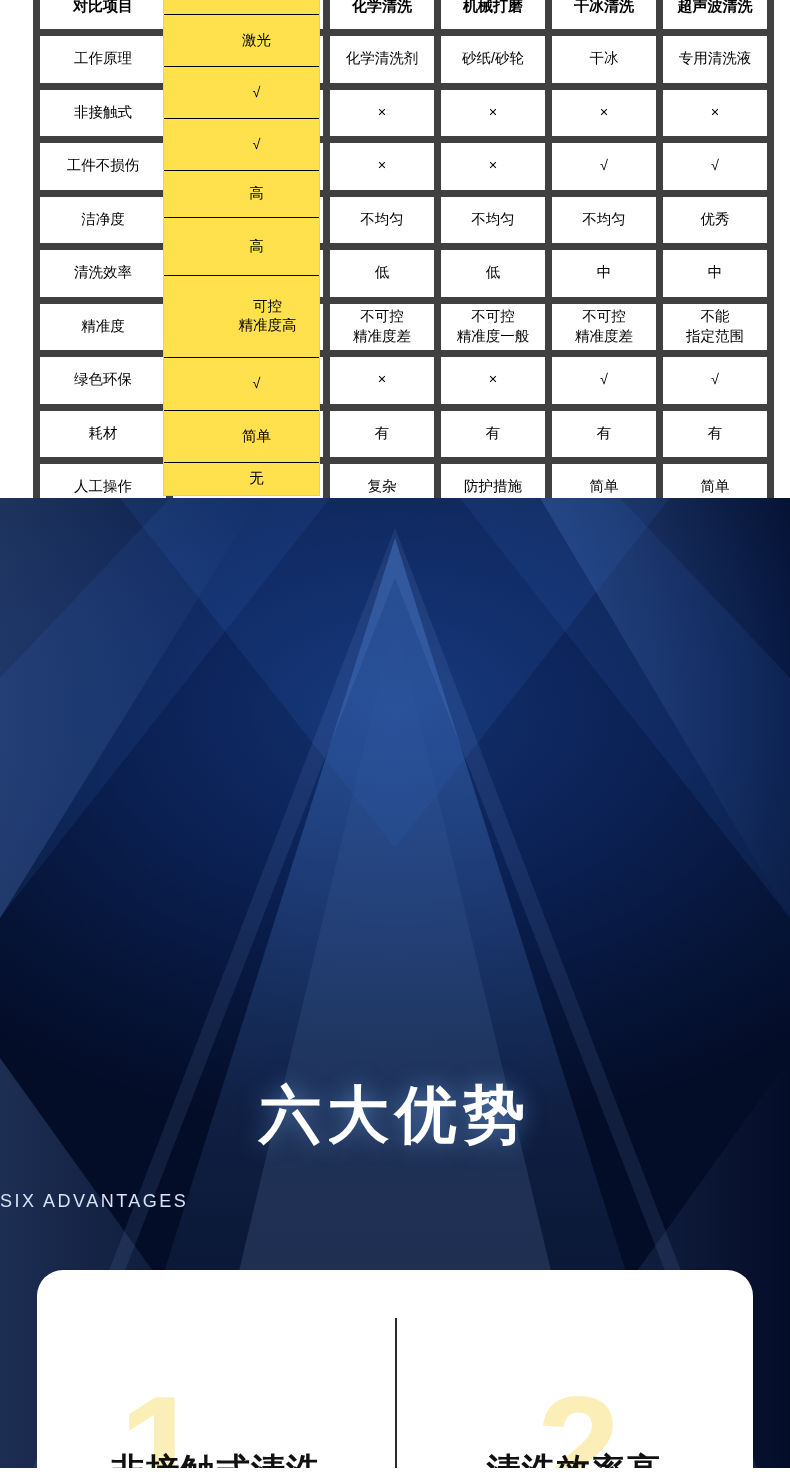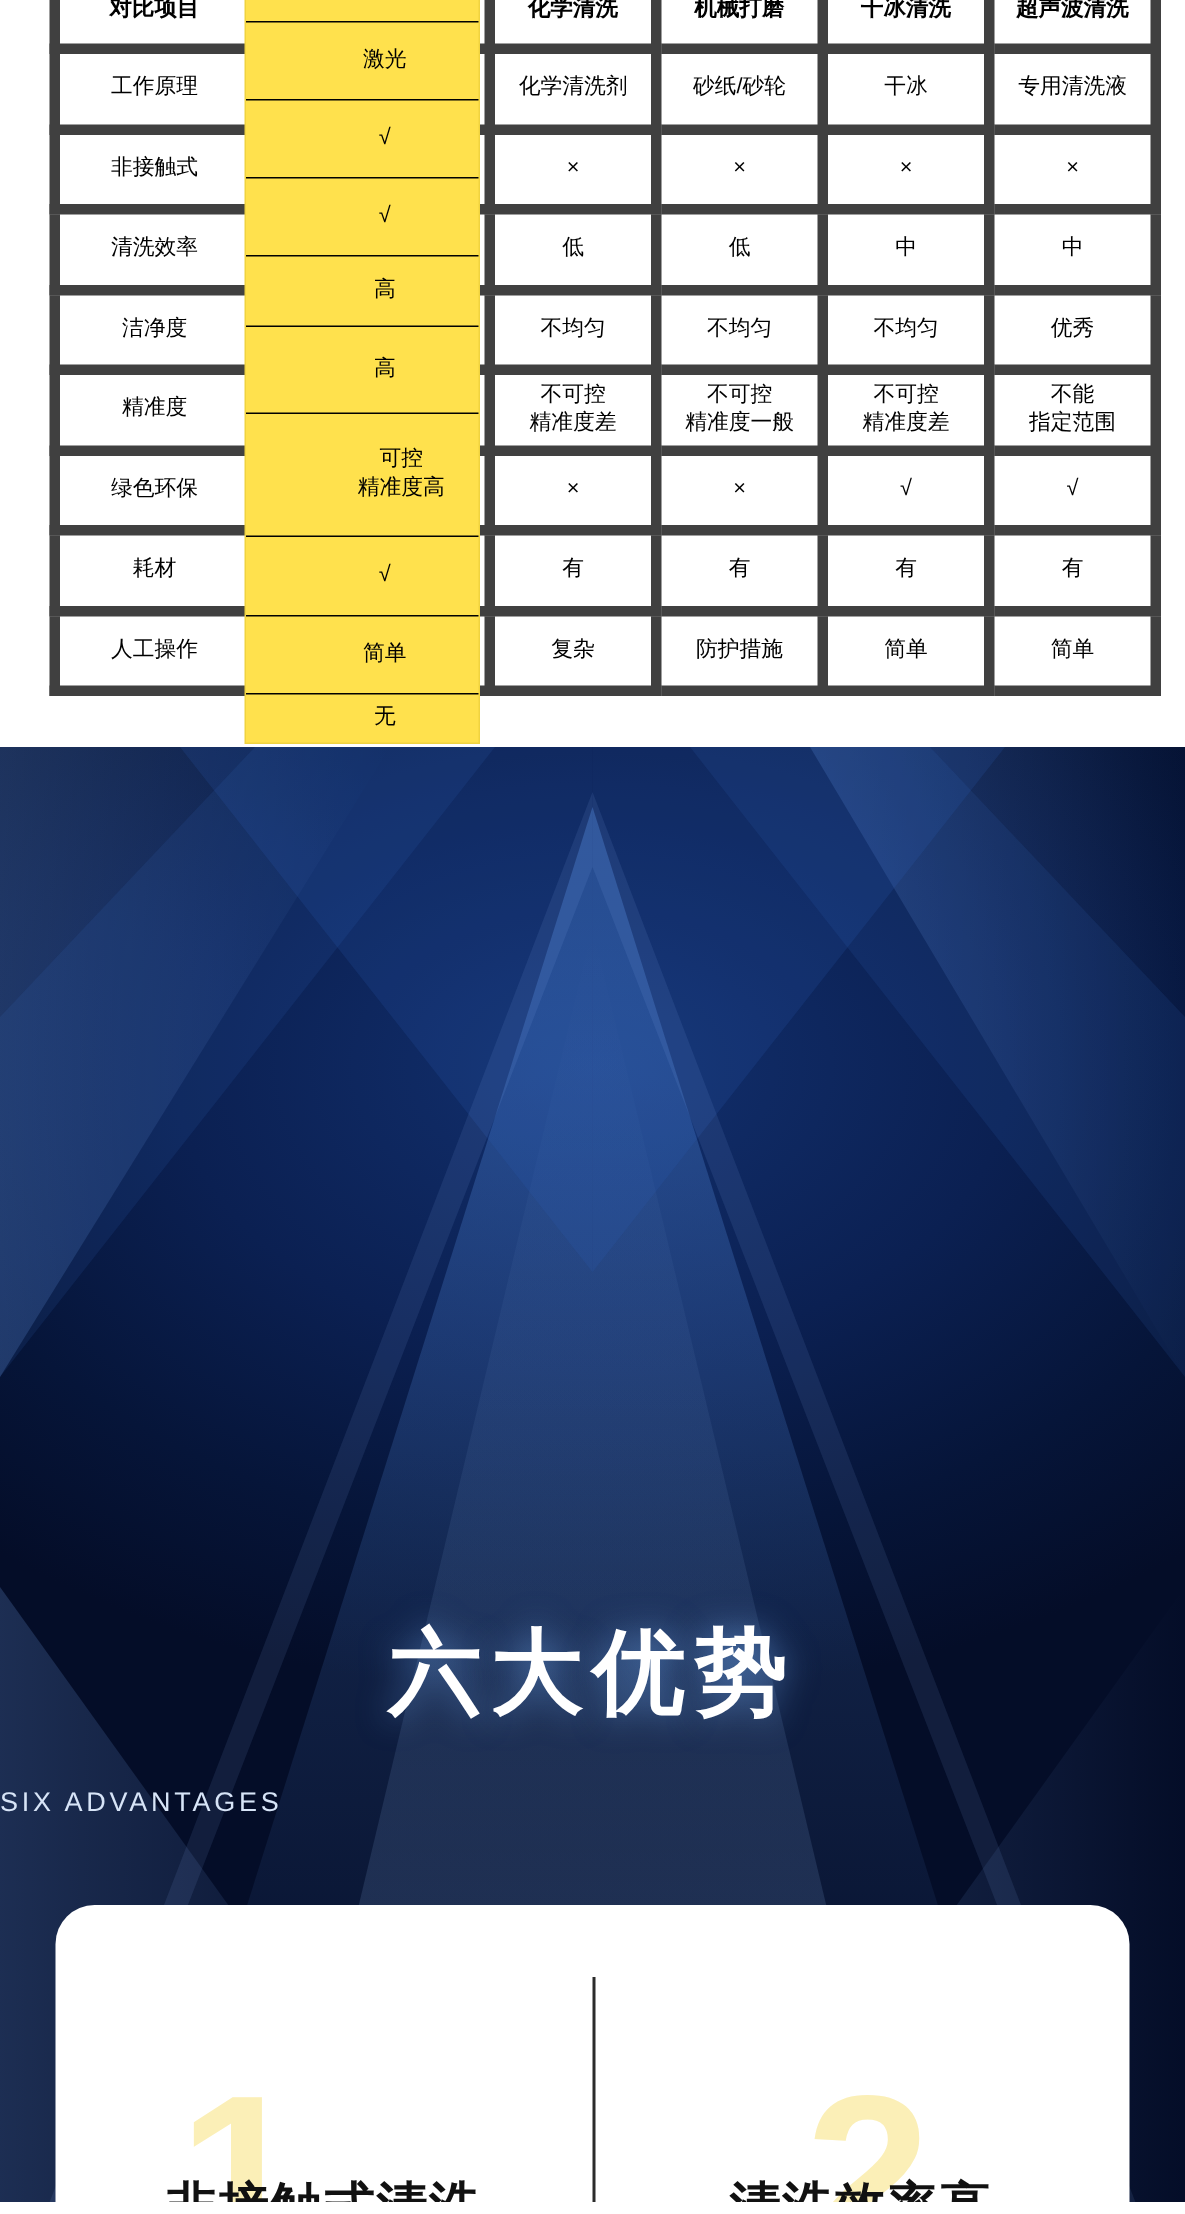--- a/index.html
+++ b/index.html
@@ -204,34 +204,42 @@
       </tr>
       <tr>
         <td>非接触式</td>
         <td></td>
         <td class="mark">×</td>
         <td class="mark">×</td>
         <td class="mark">×</td>
         <td class="mark">×</td>
       </tr>
       <tr>
+        <td>工件不损伤</td>
+        <td></td>
+        <td class="mark">×</td>
+        <td class="mark">×</td>
+        <td class="mark">√</td>
+        <td class="mark">√</td>
+      </tr>
+      <tr>
+        <td>洁净度</td>
+        <td></td>
+        <td>不均匀</td>
+        <td>不均匀</td>
+        <td>不均匀</td>
+        <td>优秀</td>
+      </tr>
+      <tr>
         <td>清洗效率</td>
         <td></td>
         <td>低</td>
         <td>低</td>
         <td>中</td>
         <td>中</td>
-      </tr>
-      <tr>
-        <td>洁净度</td>
-        <td></td>
-        <td>不均匀</td>
-        <td>不均匀</td>
-        <td>不均匀</td>
-        <td>优秀</td>
       </tr>
       <tr class="row-tall">
         <td>精准度</td>
         <td></td>
         <td>
           <div>不可控</div>
           <div>精准度差</div>
         </td>
         <td>
           <div>不可控</div>

